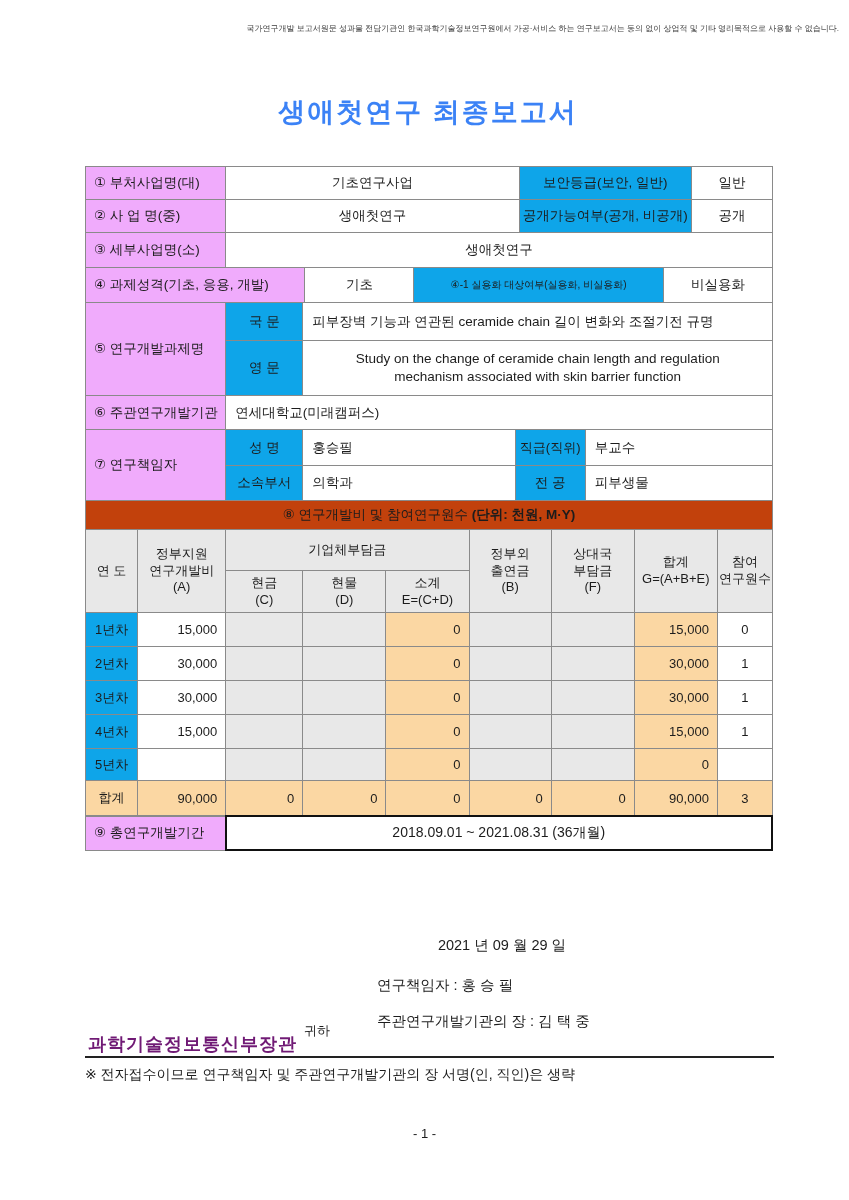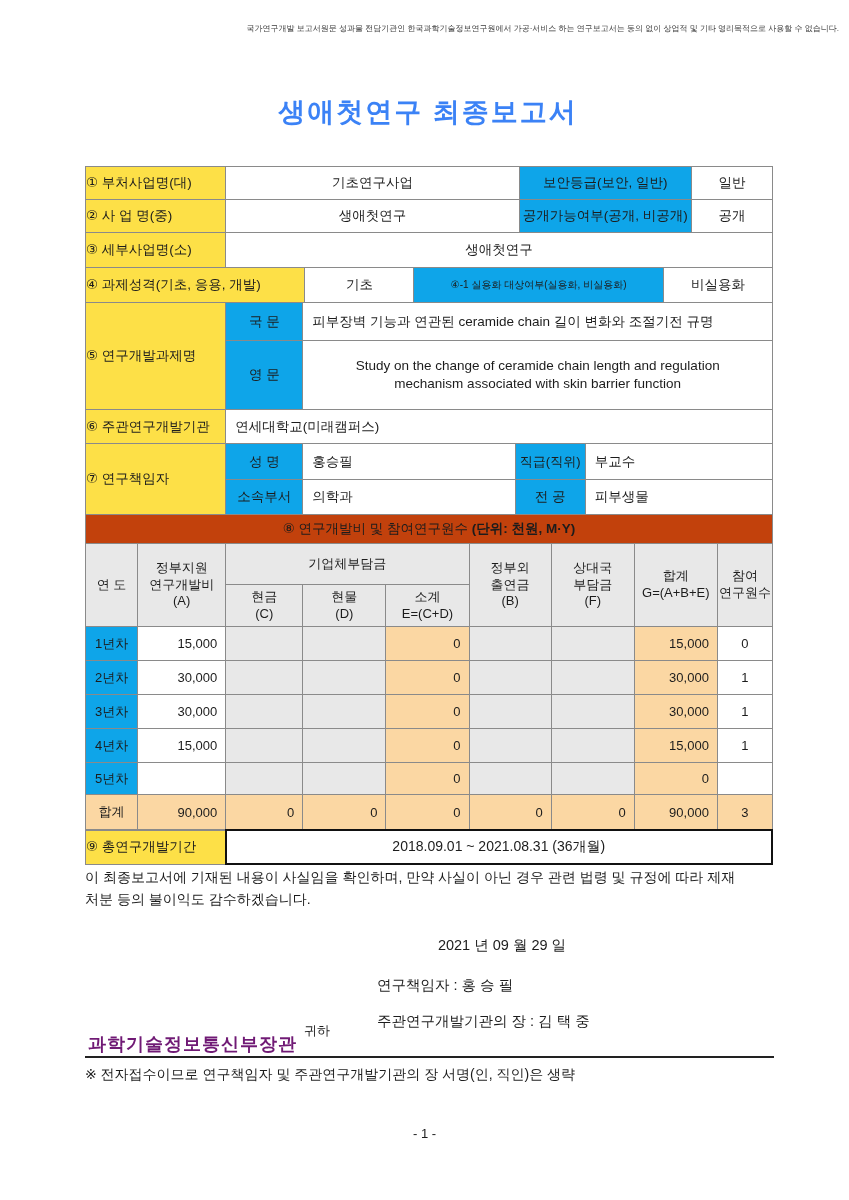--- a/index.html
+++ b/index.html
@@ -6,21 +6,21 @@
   .page{position:relative;width:849px;height:1200px;background:#ffffff;overflow:hidden;
         font-family:"Liberation Sans","DejaVu Sans",sans-serif;color:#1c1c1c;}
   .disclaimer{position:absolute;top:23px;left:0;width:839px;text-align:right;
               font-size:8px;color:#3a3a3a;letter-spacing:0px;}
   .doc-title{position:absolute;top:94px;left:85px;width:686px;text-align:center;
              font-size:27px;font-weight:bold;letter-spacing:2px;color:#3b82f6;}
   .tables{position:absolute;left:85px;top:167px;width:688px;}
   table{border-collapse:collapse;table-layout:fixed;width:688px;margin-top:-1px;}
   td{border:1px solid #8a8a8a;font-size:13.5px;padding:0;overflow:hidden;
      vertical-align:middle;color:#1c1c1c;}
-  .lab{background:#fde047;text-align:left;padding-left:0;}
+  .lab{background:#f0abfc;text-align:left;padding-left:8px;}
   .labc{background:#0ea5e9;text-align:center;}
   .cen{text-align:center;}
   .lft{text-align:left;padding-left:9px;}
   .pre{white-space:pre-line;line-height:1.3;}
   .sec8{height:28px;line-height:27px;background:#c2410c;border:1px solid #8a8a8a;
         margin-top:-1px;text-align:center;font-size:13.5px;}
   .sec8 .unit{font-weight:bold;}
   .bt td{font-size:13px;}
   .g{background:#e8e8e8;}
   .o{background:#fbd7a3;}
@@ -109,21 +109,21 @@
           <col style="width:140px">
           <col style="width:77px">
           <col style="width:469px">
         </colgroup>
       <tbody>
           <tr style="height:38px">
         <td class="lab" rowspan="2">⑤ 연구개발과제명</td>
         <td class="labc">국 문</td>
         <td class="lft">피부장벽 기능과 연관된 ceramide chain 길이 변화와 조절기전 규명</td>
       </tr>
-      <tr style="height:69px">
+      <tr style="height:55px">
         <td class="labc">영 문</td>
         <td class="cen pre">Study on the change of ceramide chain length and regulation
 mechanism associated with skin barrier function</td>
       </tr>
     </tbody>
       </table>
 
     <table>
       <colgroup>
           <col style="width:140px">
@@ -279,22 +279,20 @@
         </colgroup>
       <tbody>
           <tr style="height:34px">
         <td class="lab">⑨ 총연구개발기간</td>
         <td class="cen blackbox" style="font-size:14px">2018.09.01 ~ 2021.08.31 (36개월)</td>
       </tr>
     </tbody>
       </table>
   </div>
 
-  <div class="statement">이 최종보고서에 기재된 내용이 사실임을 확인하며, 만약 사실이 아닌 경우 관련 법령 및 규정에 따라 제재
-처분 등의 불이익도 감수하겠습니다.</div>
 
   <div class="sig-date">2021 년  09 월  29 일</div>
   <div class="sig-pi">연구책임자 : 홍 승 필</div>
   <div class="sig-head">주관연구개발기관의 장 : 김 택 중</div>
 
   <div class="minister-block">
     <span class="minister">과학기술정보통신부장관</span>
     <span class="honorific">귀하</span>
   </div>
 

